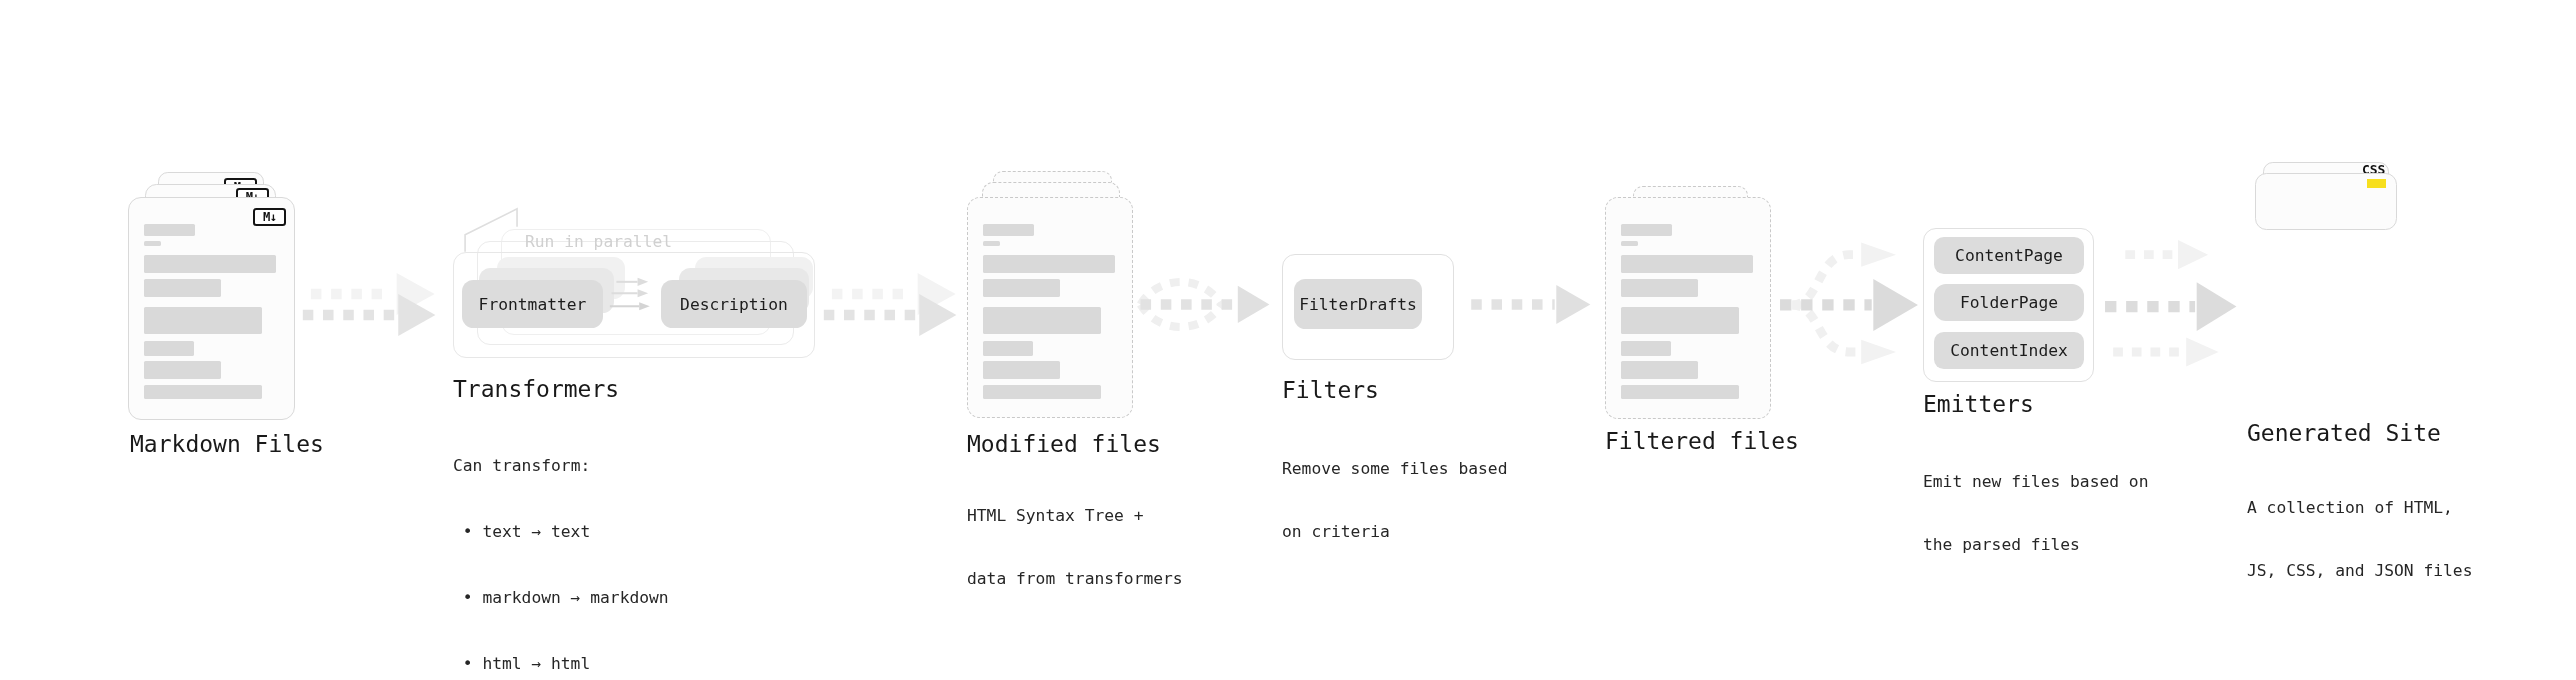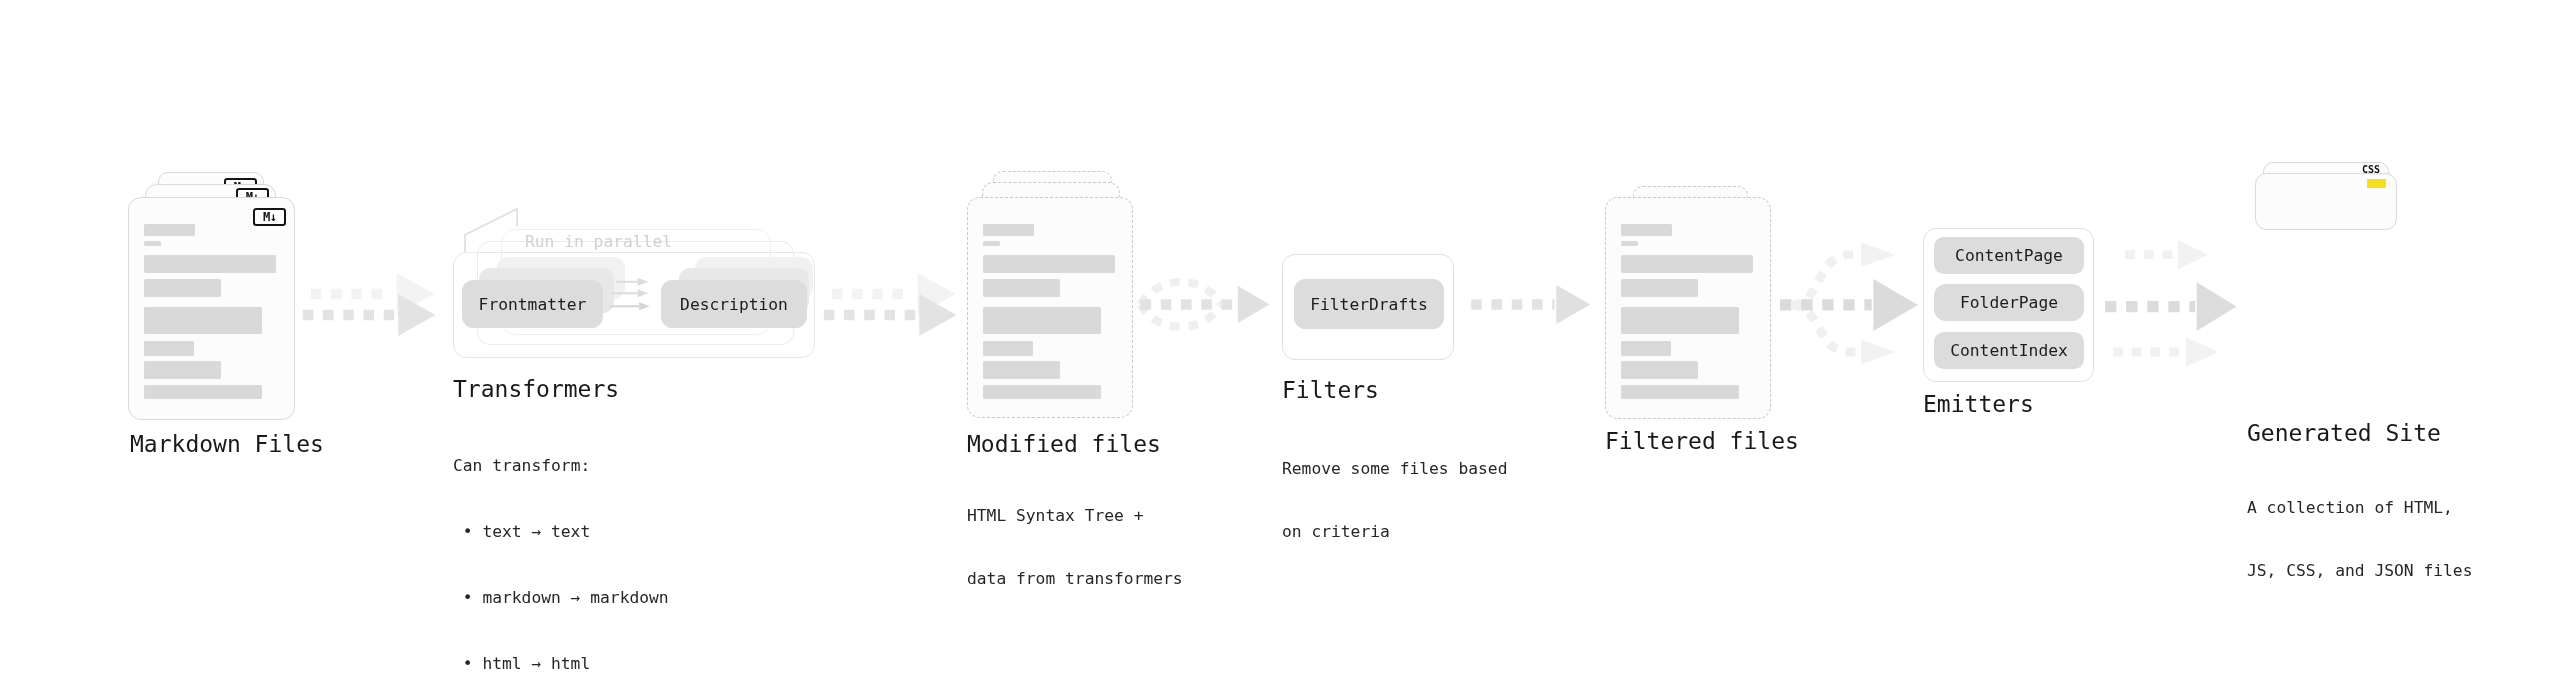--- a/index.html
+++ b/index.html
@@ -27,21 +27,21 @@
   .gbox{position:absolute;background:#dcdcdc;border-radius:11.4px;display:flex;align-items:center;justify-content:center;
         font-size:16.3px;color:#1c1c1c;box-sizing:border-box;white-space:pre;}
   .echo{position:absolute;border-radius:11.4px;}
   .echo.e1{background:#e8e8e8;}
   .echo.e2{background:#f1f1f1;}
   
   .md-badge{position:absolute;width:32.5px;height:18px;background:#ffffff;border:2px solid #141414;border-radius:3.3px;
             box-sizing:border-box;display:flex;align-items:center;justify-content:center;
             font-size:12.2px;font-weight:bold;letter-spacing:-0.8px;color:#141414;}
   
-  .css-badge{position:absolute;width:18px;text-align:right;font-size:10px;font-weight:bold;color:#111;
+  .css-badge{position:absolute;width:18px;text-align:right;font-size:13px;font-weight:bold;color:#111;
              border-bottom:2.4px solid #2965f1;line-height:7.3px;letter-spacing:0;}
   .js-badge{position:absolute;width:19.5px;height:9px;background:#f7df1e;}
   .html5{position:absolute;width:23px;text-align:center;}
   .html5 .html5-word{font-size:7.3px;font-weight:bold;letter-spacing:1.2px;color:#111;line-height:8.1px;}
   svg{position:absolute;overflow:visible;}
 </style>
 </head>
 <body>
 
 <div class="canvas">
@@ -151,21 +151,21 @@
       <div class="bar" style="left: 15.4px; top: 163px; width: 77px; height: 18px;"></div>
       <div class="bar" style="left: 15.4px; top: 187px; width: 118px; height: 14px;"></div>
     </div>
   <div class="label" style="left:967px;top:432px">Modified files</div>
   <div class="caption" style="left:967px;top:463px">
     <div>HTML Syntax Tree +</div>
     <div>data from transformers</div>
   </div>
 
   <div class="panel" style="left:1282px;top:254px;width:172px;height:106px"></div>
-  <div class="gbox" style="left:1294px;top:279px;width:150px;height:50px">FilterDrafts</div>
+  <div class="gbox" style="left:1294px;top:279px;width:128px;height:50px">FilterDrafts</div>
   <div class="label" style="left:1282px;top:378px">Filters</div>
   <div class="caption" style="left:1282px;top:416px">
     <div>Remove some files based</div>
     <div>on criteria</div>
   </div>
 
   <div class="doc dashed" style="left:1633px;top:186px;width:115px;height:57px;border-radius:9.8px"></div>
   <div class="doc dashed" style="left:1605px;top:197px;width:166px;height:222px">
       <div class="bar" style="left: 15.4px; top: 26px; width: 51px; height: 12.2px;"></div>
       <div class="bar" style="left: 15.4px; top: 43px; width: 17px; height: 4.9px;"></div>
@@ -176,20 +176,24 @@
       <div class="bar" style="left: 15.4px; top: 163px; width: 77px; height: 18px;"></div>
       <div class="bar" style="left: 15.4px; top: 187px; width: 118px; height: 14px;"></div>
     </div>
   <div class="label" style="left:1605px;top:429px">Filtered files</div>
 
   <div class="panel" style="left:1923px;top:228px;width:171px;height:154px"></div>
   <div class="gbox" style="left:1934px;top:237px;width:150px;height:37px;border-radius:9.8px">ContentPage</div>
   <div class="gbox" style="left:1934px;top:284px;width:150px;height:37px;border-radius:12px">FolderPage</div>
   <div class="gbox" style="left:1934px;top:332px;width:150px;height:37px;border-radius:9.8px">ContentIndex</div>
   <div class="label" style="left:1923px;top:392px">Emitters</div>
+  <div class="caption" style="left:1923px;top:429px">
+    <div>Emit new files based on</div>
+    <div>the parsed files</div>
+  </div>
 
   <div class="doc" style="left:2263px;top:162px;width:126px;height:57px;border-radius:9.8px">
     <div class="css-badge" style="right:8.1px;top:3.3px">CSS</div>
   </div>
   <div class="doc" style="left:2255px;top:173px;width:142px;height:57px;border-radius:11.4px">
     <div class="js-badge" style="right:9.8px;top:4.9px"></div>
   </div>
   <div class="label" style="left:2247px;top:421px">Generated Site</div>
   <div class="caption" style="left:2247px;top:455px">
     <div>A collection of HTML,</div>

